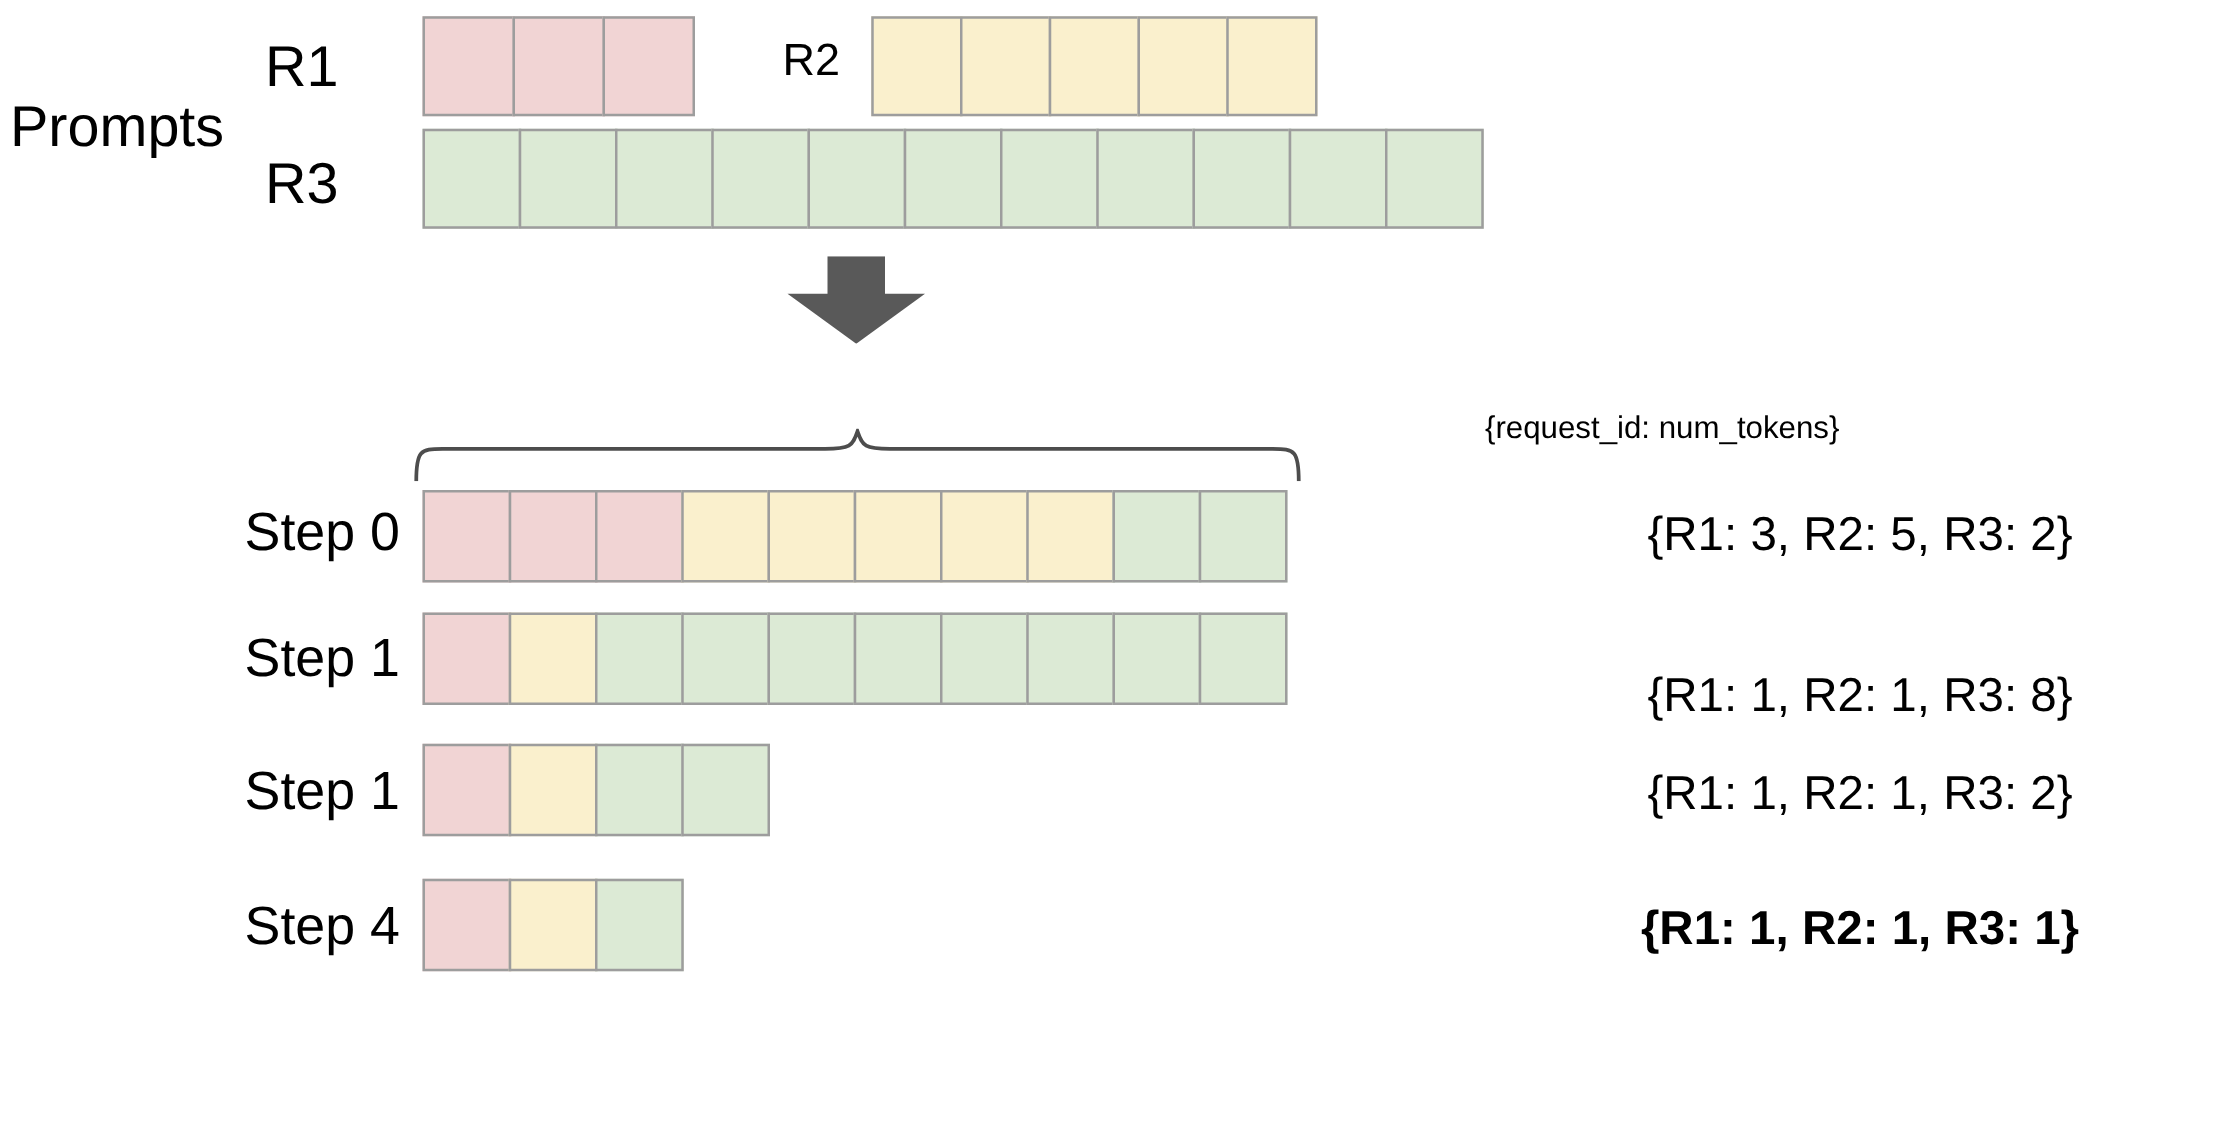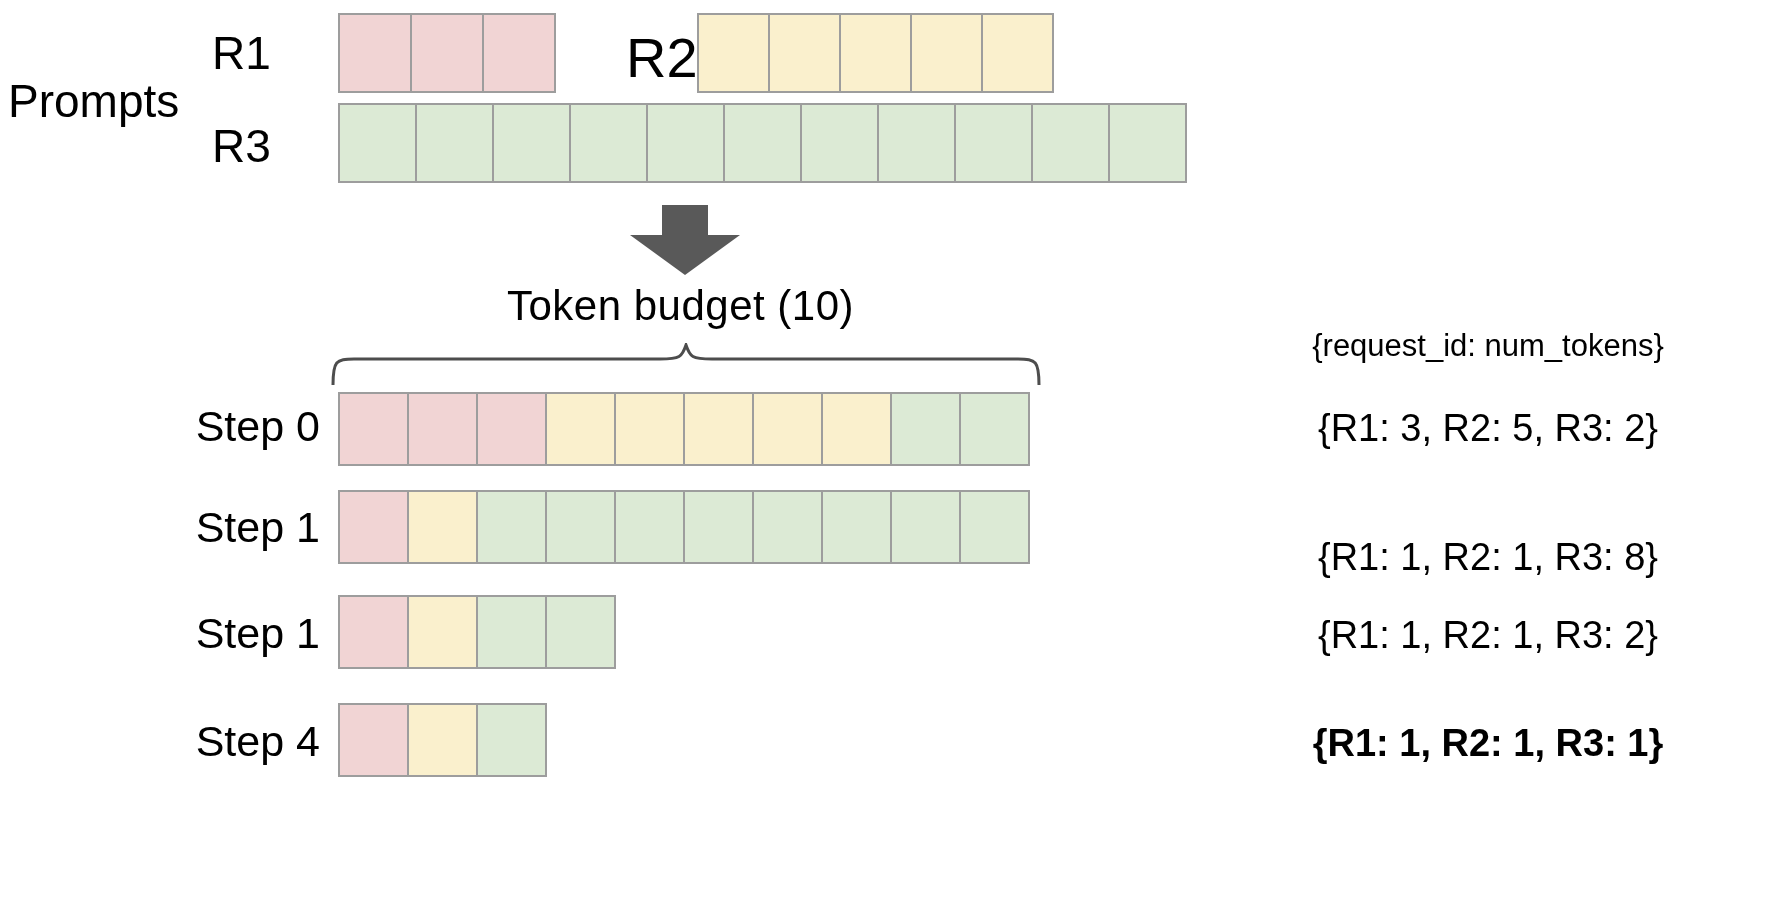--- a/index.html
+++ b/index.html
@@ -21,34 +21,33 @@
   }
   .cell:first-child { margin-left: 0; }
   .c-pink   { background: #f1d4d4; }
   .c-yellow { background: #faf0cd; }
   .c-green  { background: #dcead5; }
 
   
   .lbl { position: absolute; white-space: nowrap; line-height: 1; }
   .lbl-prompts { font-size: 46px; left: 8px;  top: 78px; }
   .lbl-r1      { font-size: 46px; left: 212px; top: 30px; }
-  .lbl-r2      { font-size: 56px; left: 626px; top: 30px; }
+  .lbl-r2      { font-size: 36px; left: 626px; top: 30px; }
   .lbl-r3      { font-size: 46px; left: 212px; top: 123px; }
 
   .lbl-step    { font-size: 43px; text-align: right; width: 210px; }
 
   .lbl-budget  { font-size: 42px; left: 507px; top: 285px; letter-spacing: 0.5px;}
 
   .lbl-sched-title {
     font-size: 42px; top: 277px; left: 1188px; width: 600px;
     text-align: center;
   }
   .lbl-sched-sub {
-    font-size: 31px; top: 330px; left: 1188px; width: 600px;
-    text-align: center;
+    font-size: 25px; top: 330px; left: 1188px; width: 600px;
   }
   .out-line {
     position: absolute; font-size: 38px; left: 1188px; width: 600px;
     text-align: center; white-space: nowrap;
   }
 
   
   .arrow { position: absolute; left: 620px; top: 205px; }
 
   
@@ -91,21 +90,20 @@
       <div class="cell c-green" style="width: 79px;"></div>
       <div class="cell c-green" style="width: 79px;"></div>
     </div>
 
   <div class="arrow">
     <svg width="130" height="70" viewBox="0 0 130 70">
       <polygon points="42,0 88,0 88,30 120,30 65,70 10,30 42,30" fill="#595959"></polygon>
     </svg>
   </div>
 
-  <div class="lbl lbl-budget">Token  budget (10)</div>
 
   <div class="brace">
     <svg width="720" height="42" viewBox="0 0 720 42" preserveAspectRatio="none">
       <path d="M3,42 C3,18 6,16 24,16 L330,16 C350,16 352,14 356,2
                C360,14 362,16 382,16 L688,16 C706,16 709,18 709,42" fill="none" stroke="#4d4d4d" stroke-width="3"></path>
     </svg>
   </div>
 
   <div class="lbl lbl-sched-sub">{request_id: num_tokens}</div>
 

